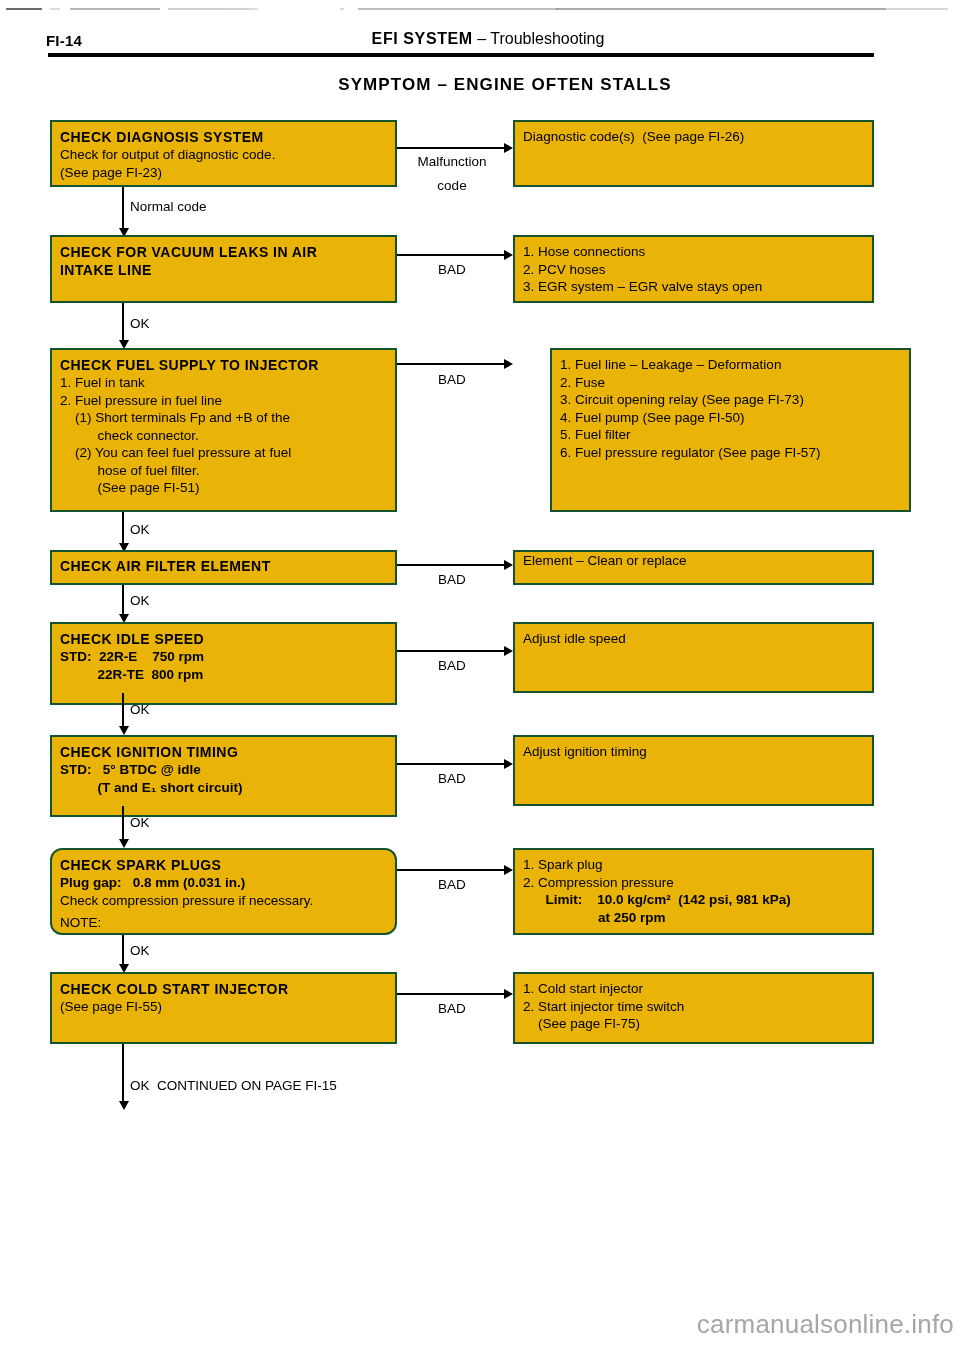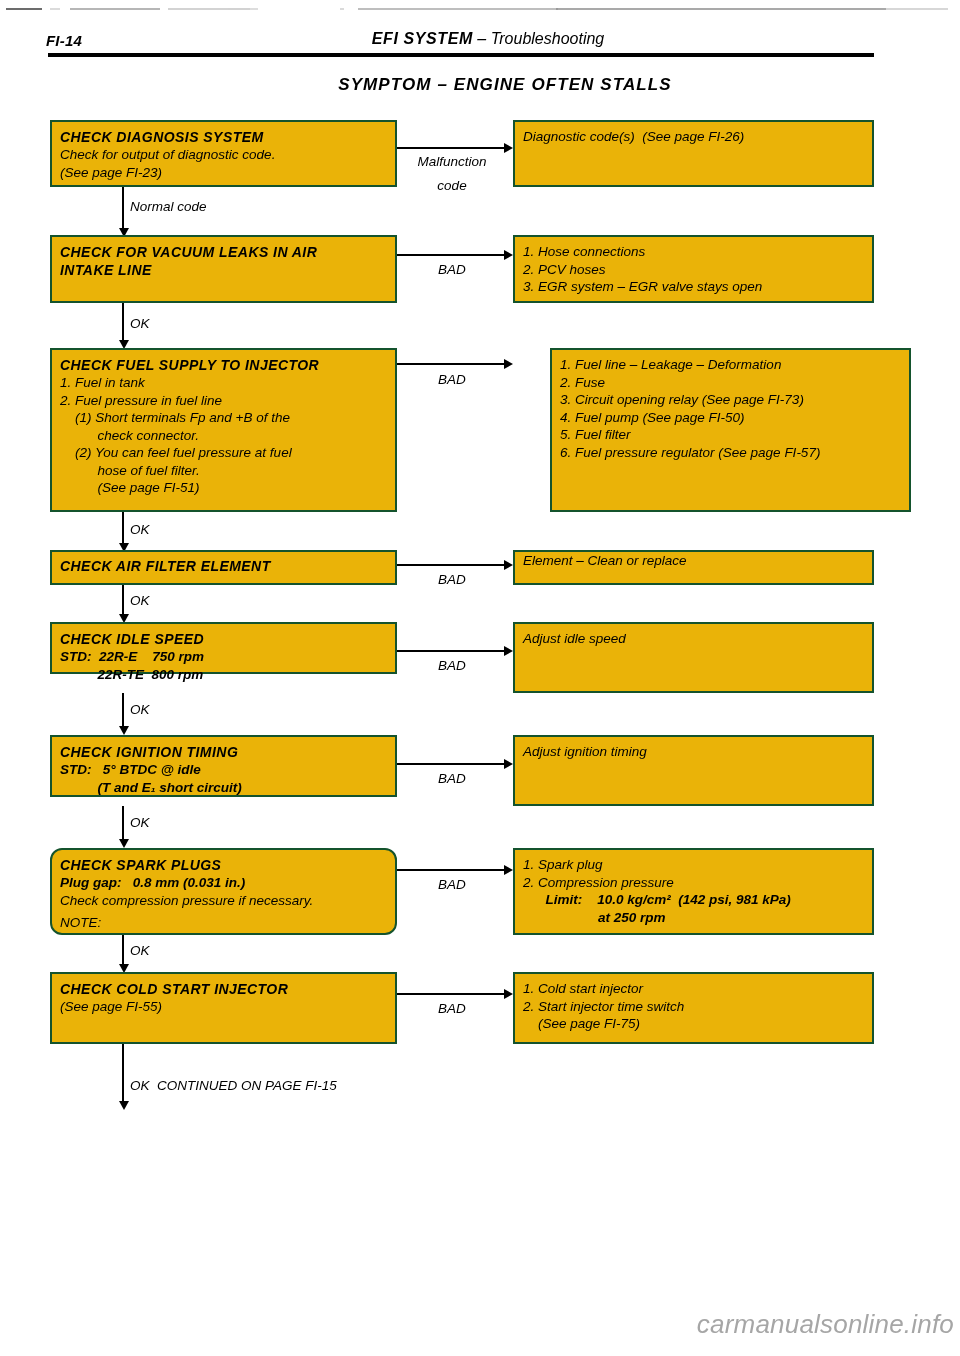--- a/index.html
+++ b/index.html
@@ -11,21 +11,20 @@
     font-family: "Liberation Sans", sans-serif;
     color: #000000;
     -webkit-font-smoothing: none;
   }
   #page {
     position: relative;
     width: 960px;
     height: 1356px;
     background: #ffffff;
     overflow: hidden;
-    font-style: italic;
   }
 
   
   .scan-noise {
     position: absolute;
     top: 8px;
     height: 2px;
     background: #b9b9b9;
     opacity: .75;
   }
@@ -254,40 +253,40 @@
   <div class="edge-label" style="left:397px; top:568px; width:110px;"><span>BAD</span></div>
   <div class="box" style="left:513px; top:550px; width:361px; height:35px;">
     <div class="box-inner" style="padding-top:0;">
       <div class="line">Element – Clean or replace</div>
     </div>
   </div>
   <div class="v-line" style="left:122px; top:585px; height:34px;"></div>
   <div class="arrow-d" style="left:119px; top:614px;"></div>
   <div class="edge-label ok" style="left:130px; top:589px;"><span>OK</span></div>
 
-  <div class="box" style="left:50px; top:622px; width:347px; height:52px;">
+  <div class="box" style="left:50px; top:622px; width:347px; height:83px;">
     <div class="box-inner">
       <div class="title">CHECK IDLE SPEED</div>
       <div class="line b">STD:  22R-E    750 rpm</div>
       <div class="line b">          22R-TE  800 rpm</div>
     </div>
   </div>
   <div class="h-line" style="left:397px; top:650px; width:108px;"></div>
   <div class="arrow-r" style="left:504px; top:646px;"></div>
   <div class="edge-label" style="left:397px; top:654px; width:110px;"><span>BAD</span></div>
   <div class="box" style="left:513px; top:622px; width:361px; height:71px;">
     <div class="box-inner">
       <div class="line">Adjust idle speed</div>
     </div>
   </div>
   <div class="v-line" style="left:122px; top:693px; height:38px;"></div>
   <div class="arrow-d" style="left:119px; top:726px;"></div>
   <div class="edge-label ok" style="left:130px; top:698px;"><span>OK</span></div>
 
-  <div class="box" style="left:50px; top:735px; width:347px; height:62px;">
+  <div class="box" style="left:50px; top:735px; width:347px; height:82px;">
     <div class="box-inner">
       <div class="title">CHECK IGNITION TIMING</div>
       <div class="line b">STD:   5° BTDC @ idle</div>
       <div class="line b">          (T and E₁ short circuit)</div>
     </div>
   </div>
   <div class="h-line" style="left:397px; top:763px; width:108px;"></div>
   <div class="arrow-r" style="left:504px; top:759px;"></div>
   <div class="edge-label" style="left:397px; top:767px; width:110px;"><span>BAD</span></div>
   <div class="box" style="left:513px; top:735px; width:361px; height:71px;">

